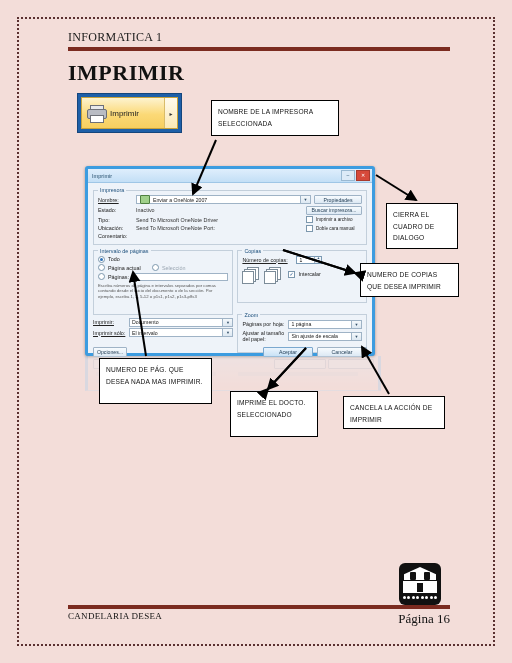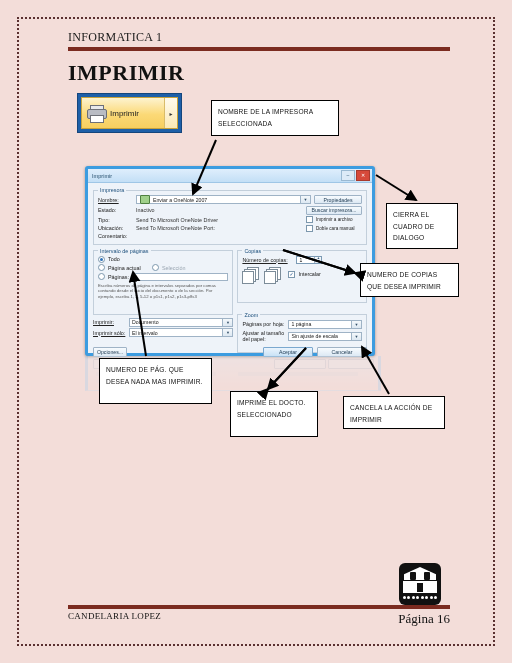--- a/index.html
+++ b/index.html
@@ -420,16 +420,16 @@
         <span></span>
         <span></span>
         <span></span>
         <span></span>
         <span></span>
         <span></span>
         <span></span>
       </div>
   </div>
   <div class="foot-rule"></div>
-  <div class="foot-left">CANDELARIA LOPEZ</div>
+  <div class="foot-left">CANDELARIA DESEA</div>
   <div class="foot-right">Página 16</div>
 
 </div>
 
 </body></html>

